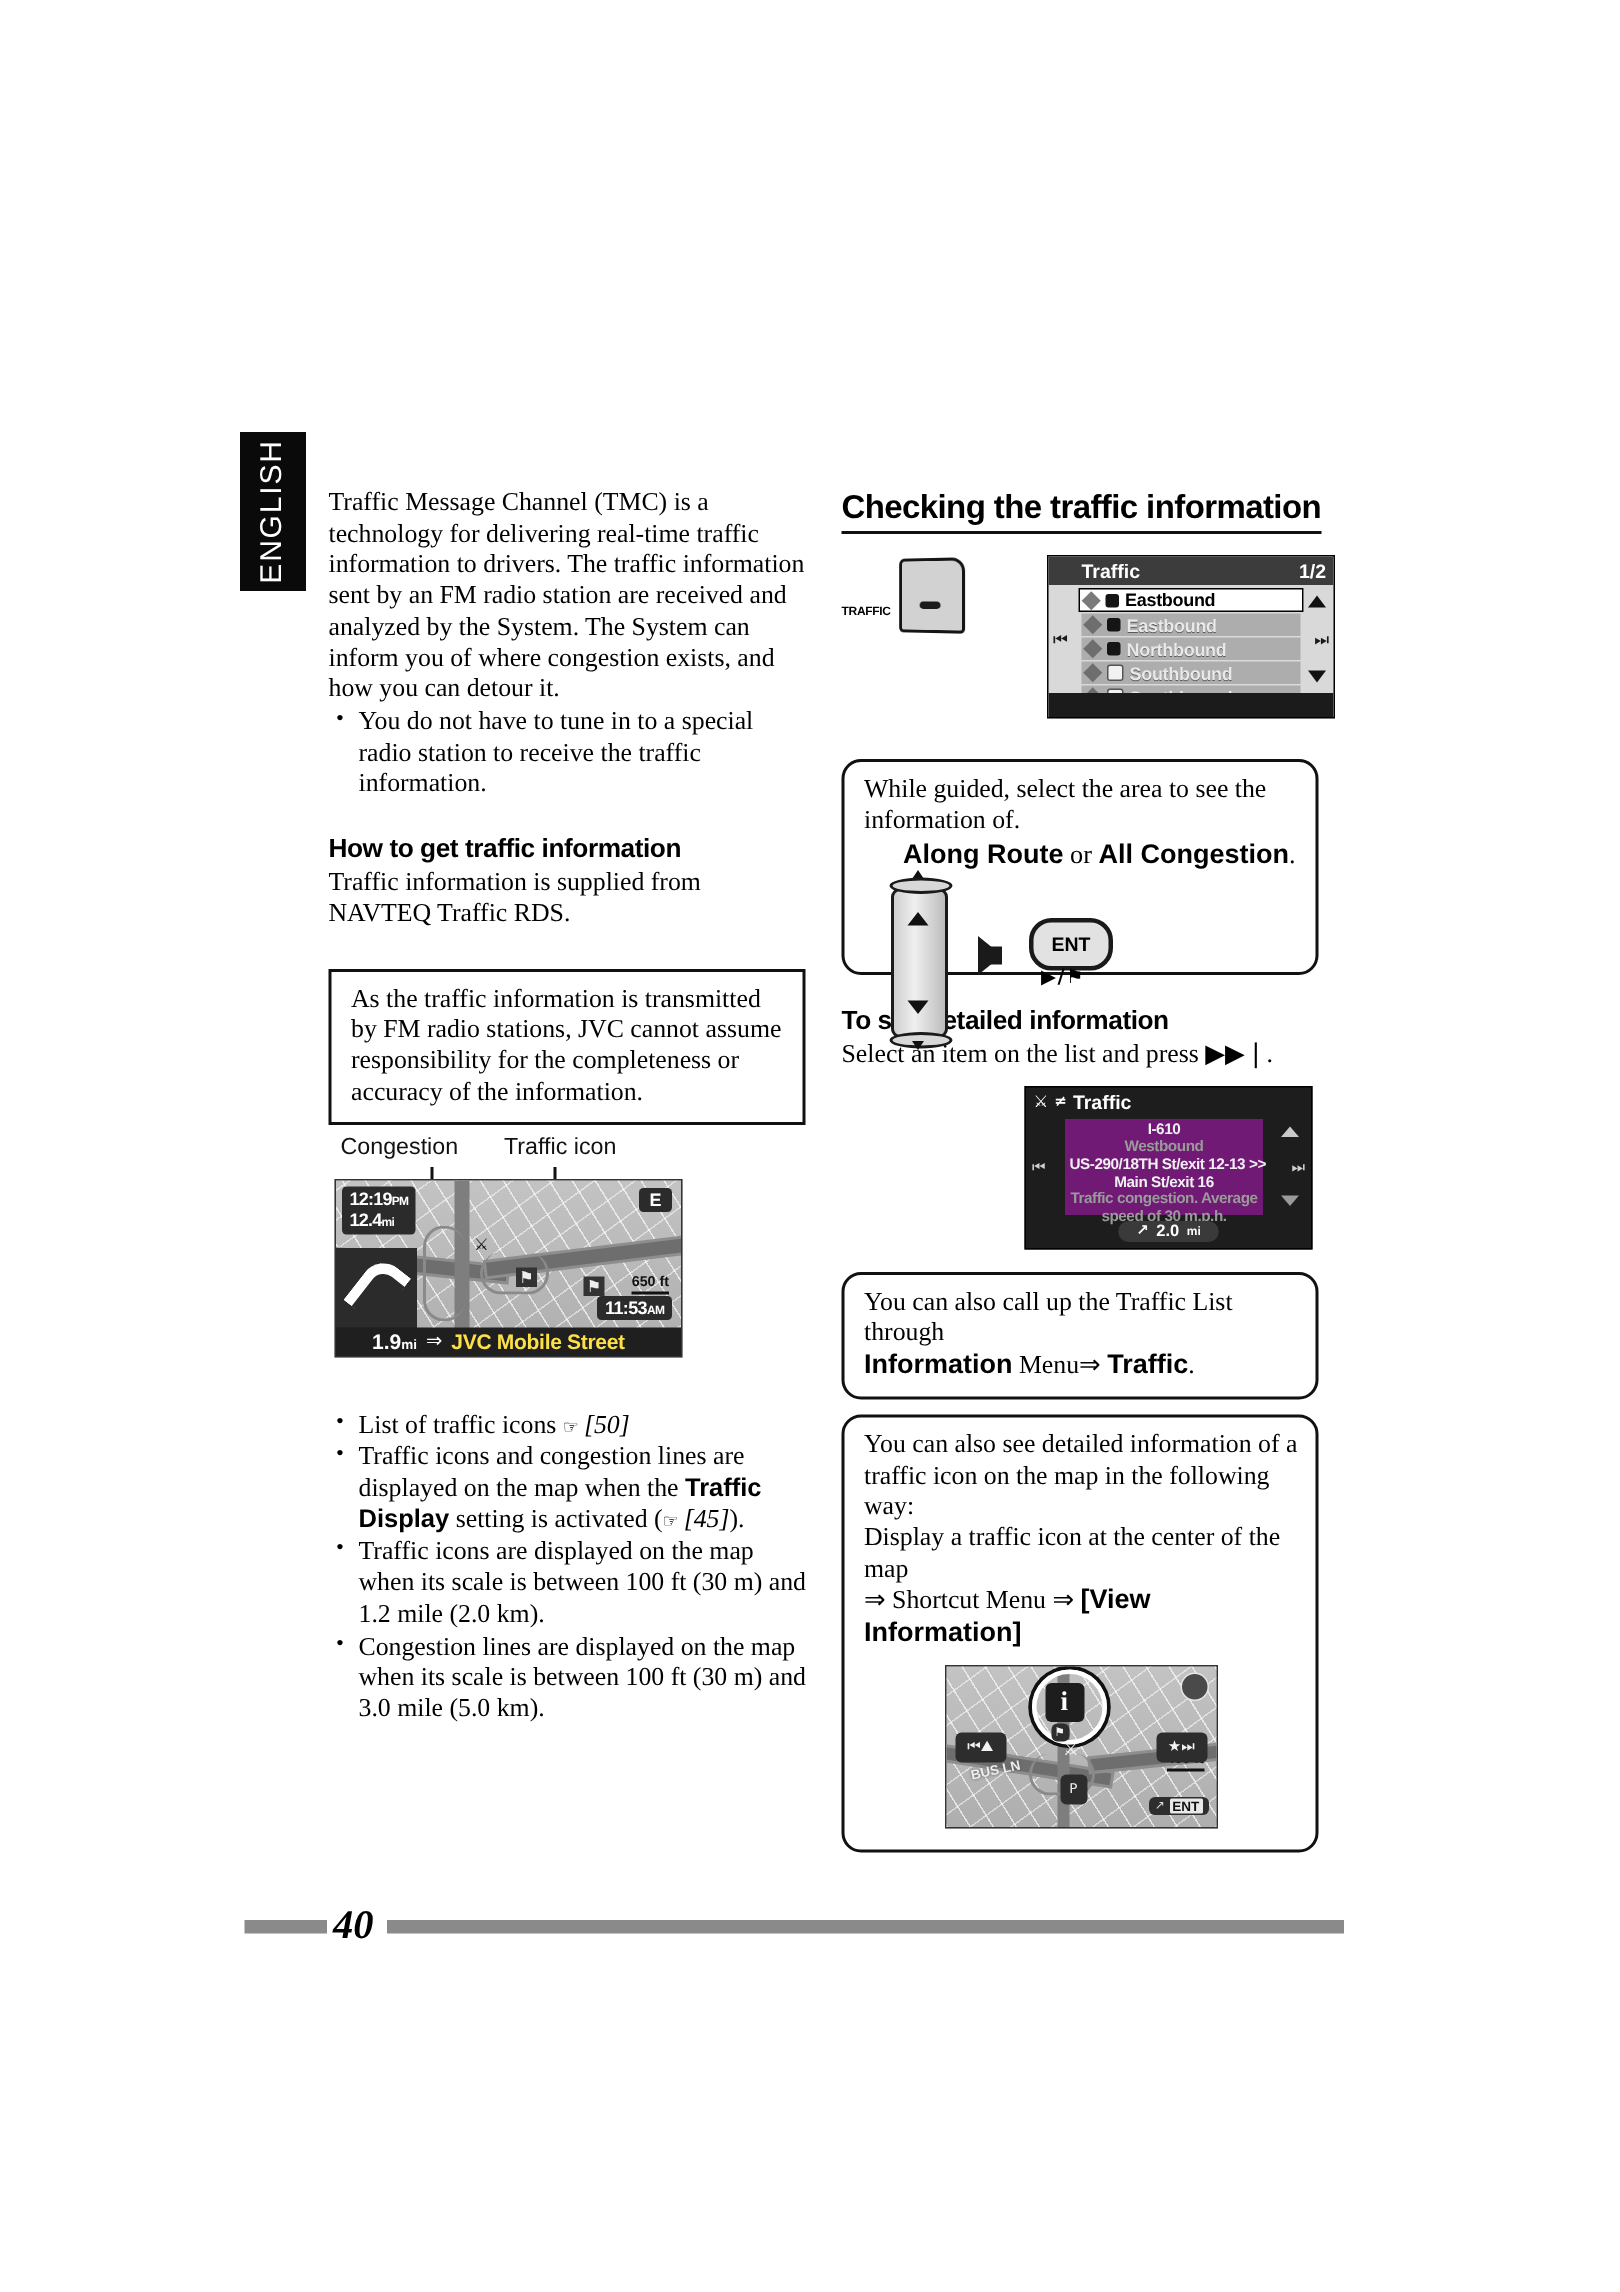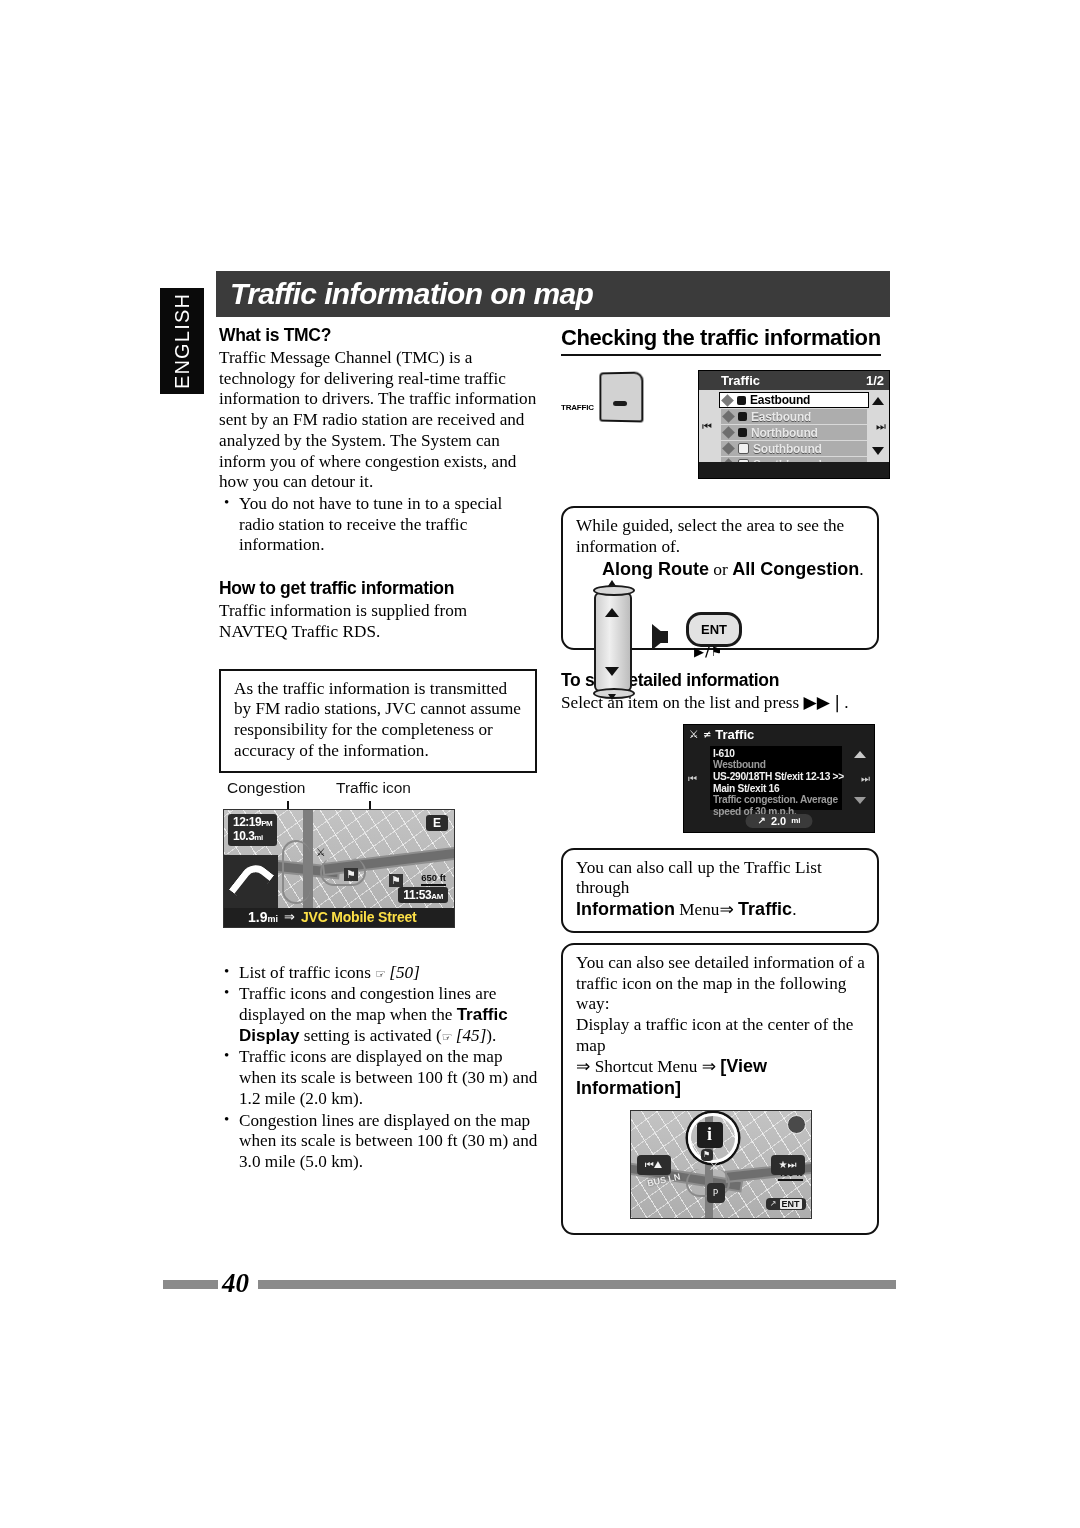--- a/index.html
+++ b/index.html
@@ -261,23 +261,24 @@
     padding-left: 5px;
     color: #fff;
     font-family: "Liberation Sans", sans-serif;
     font-weight: bold;
     font-size: 13px;
   }
   .td-list {
     position: absolute;
     left: 26px; top: 21px;
     width: 132px; height: 64px;
-    background: #000000;
+    background: #701a75;
     padding: 2px 3px;
     box-sizing: border-box;
+    text-align: center;
   }
   .td-list div {
     font-family: "Liberation Sans", sans-serif;
     font-weight: bold;
     font-size: 10.2px;
     line-height: 11.6px;
     color: #f0f0f0;
     letter-spacing: -0.3px;
     white-space: nowrap;
   }
@@ -651,27 +652,23 @@
 </style>
 </head>
 <body>
 
 <div class="page">
 
   <div class="lang-tab">
     <span>ENGLISH</span>
   </div>
 
-  <div class="header-bar">
-    <div class="title">Traffic information on map</div>
-  </div>
 
   <div class="col-left">
 
-    <h2 class="sec">What is TMC?</h2>
     <p class="body">Traffic Message Channel (TMC) is a technology for delivering real-time traffic information to drivers. The traffic information sent by an FM radio station are received and analyzed by the System. The System can inform you of where congestion exists, and how you can detour it.</p>
     <ul class="bul">
       <li>You do not have to tune in to a special radio station to receive the traffic information.</li>
     </ul>
 
     <h2 class="sec" style="margin-top:22px">How to get traffic information</h2>
     <p class="body">Traffic information is supplied from NAVTEQ Traffic RDS.</p>
 
     <div class="note-square" style="margin-top:26px; width:318px;">
       <p class="body">As the traffic information is transmitted by FM radio stations, JVC cannot assume responsibility for the completeness or accuracy of the information.</p>
@@ -696,21 +693,21 @@
         <div class="ramp" style="left:96px; top:48px; width:42px; height:26px; border-top:none;"></div>
 
         <div class="busln" style="left:16px; top:48px;">BUS LN</div>
 
         <div class="tricon" style="left:92px; top:36px;">⚔</div>
         <div class="tricon" style="left:120px; top:58px; background:#333;color:#eee;padding:0 2px;">⚑</div>
         <div class="tricon" style="left:165px; top:64px; background:#333;color:#eee;padding:0 2px;">⚑</div>
 
         <div class="badge-dark eta">
           <span>12:19</span><span class="u">PM</span><br>
-          <span>10.3</span><span class="u">mi</span>
+          <span>12.4</span><span class="u">mi</span>
         </div>
 
         <div class="badge-dark ebadge">E</div>
 
         <div class="scalebar">
           <div>650 ft</div>
           <div class="bar"></div>
         </div>
 
         <div class="badge-dark clockbadge">

